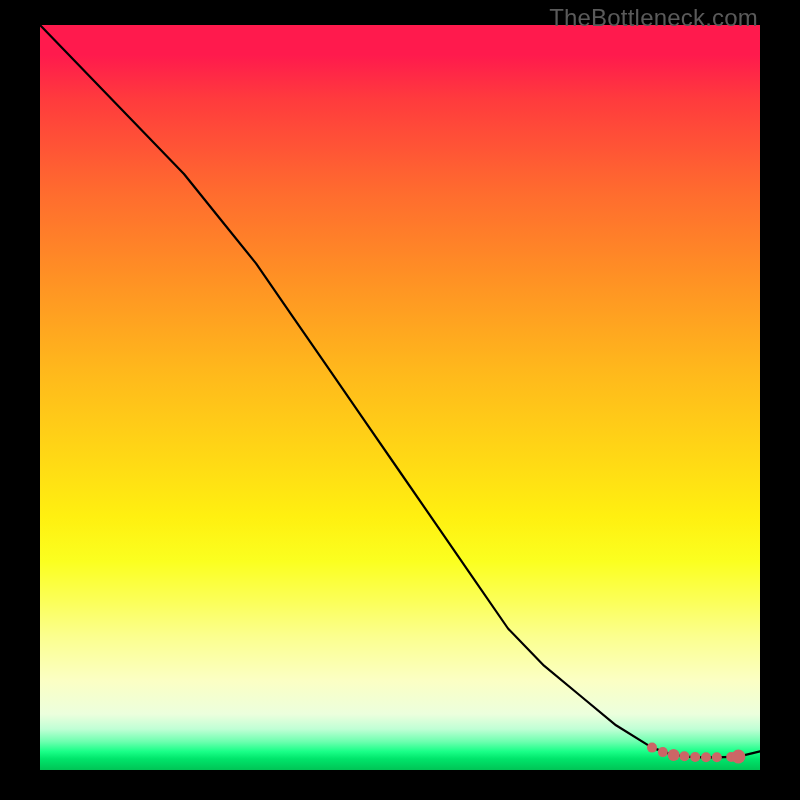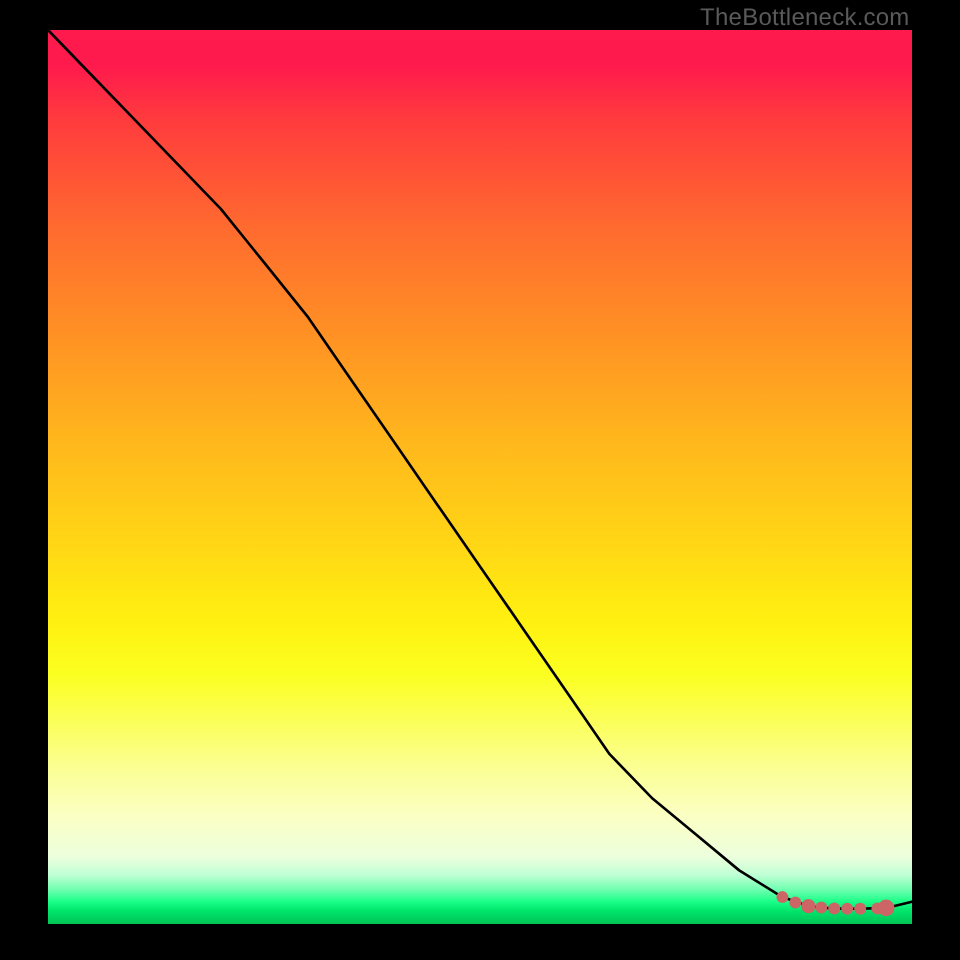--- a/index.html
+++ b/index.html
@@ -43,21 +43,21 @@
       #1aff88 97.5%,
       #00e56b 98.5%,
       #00c455 100%
     );
   }
   .watermark {
     position: absolute;
     top: 4px;
     right: 42px;
     font-family: Arial, Helvetica, sans-serif;
-    font-size: 20px;
+    font-size: 24px;
     color: #5a5a5a;
     letter-spacing: 0.2px;
   }
   svg.overlay {
     position: absolute;
     left: 40px;
     top: 25px;
     width: 720px;
     height: 745px;
     overflow: visible;

